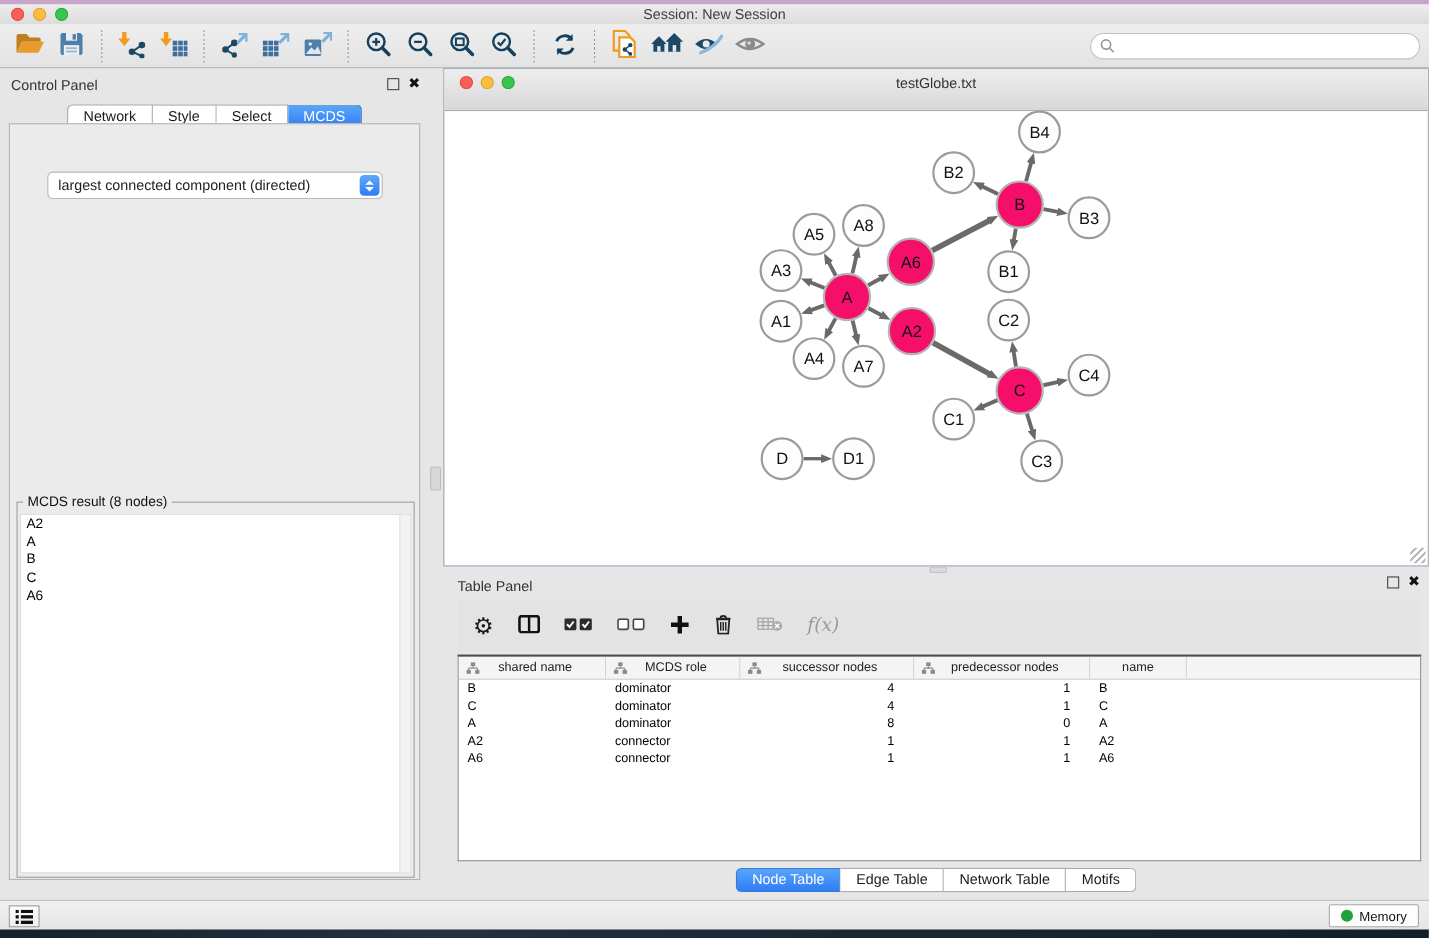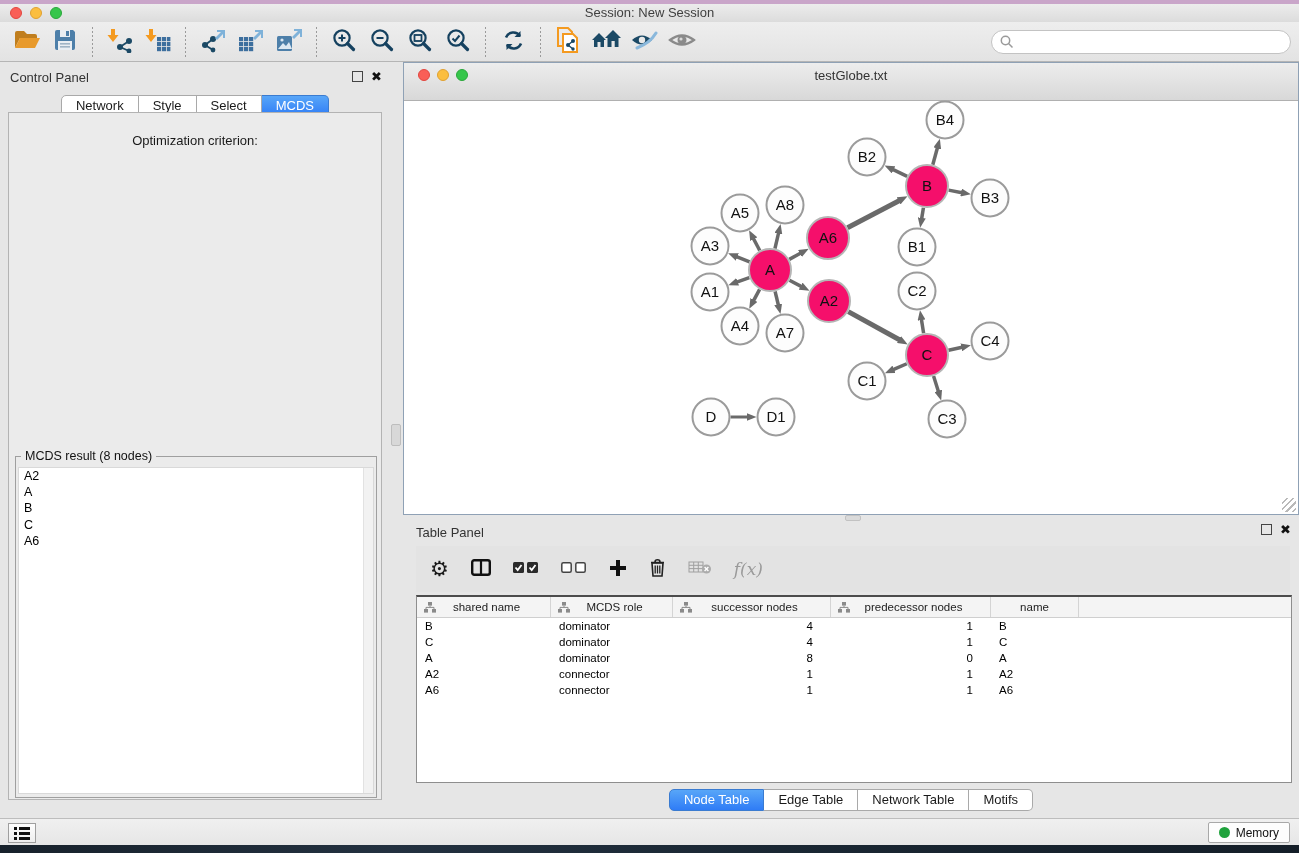--- a/index.html
+++ b/index.html
@@ -300,21 +300,27 @@
     <span class="float-icon"></span>
     <span class="close-icon">✖</span>
   </div>
   <div id="cp-tabs">
       <div class="seg-tab">Network</div>
       <div class="seg-tab">Style</div>
       <div class="seg-tab">Select</div>
       <div class="seg-tab active">MCDS</div>
     </div>
   <div id="cp-box">
-    <div id="criterion-label">Optimization criterion:</div>
+    <div id="criterion-select">
+      <span>largest connected component (directed)</span>
+      <span id="criterion-stepper">
+        <span class="chev up"></span>
+          <span class="chev down"></span>
+      </span>
+    </div>
     <div id="result-group">
       <span id="result-legend">MCDS result (8 nodes)</span>
       <div id="result-list">
         <div id="result-items">
             <div class="result-item">A2</div>
             <div class="result-item">A</div>
             <div class="result-item">B</div>
             <div class="result-item">C</div>
             <div class="result-item">A6</div>
           </div>

